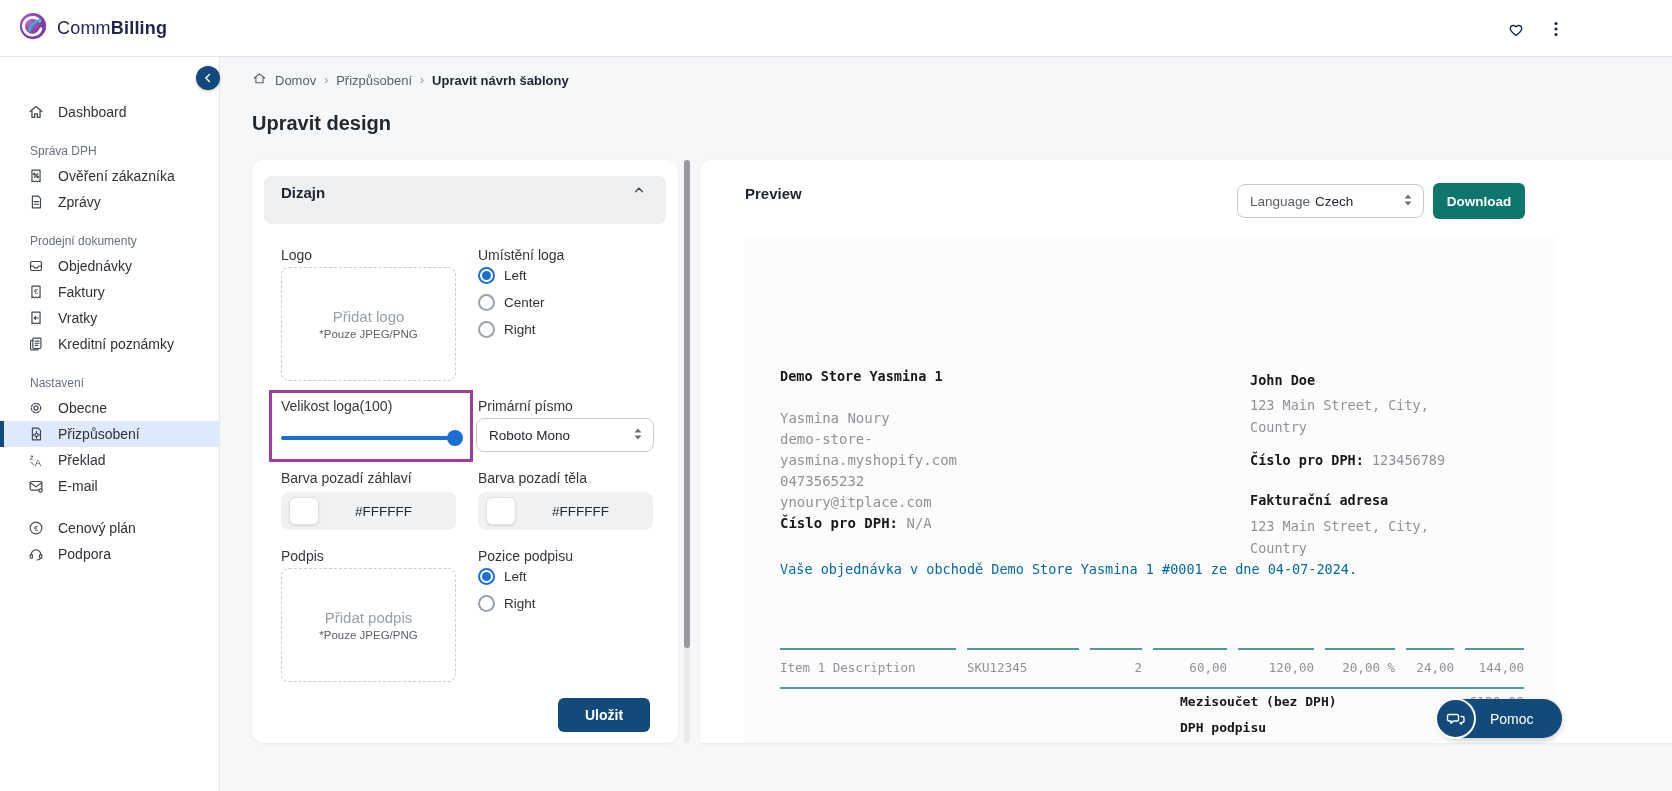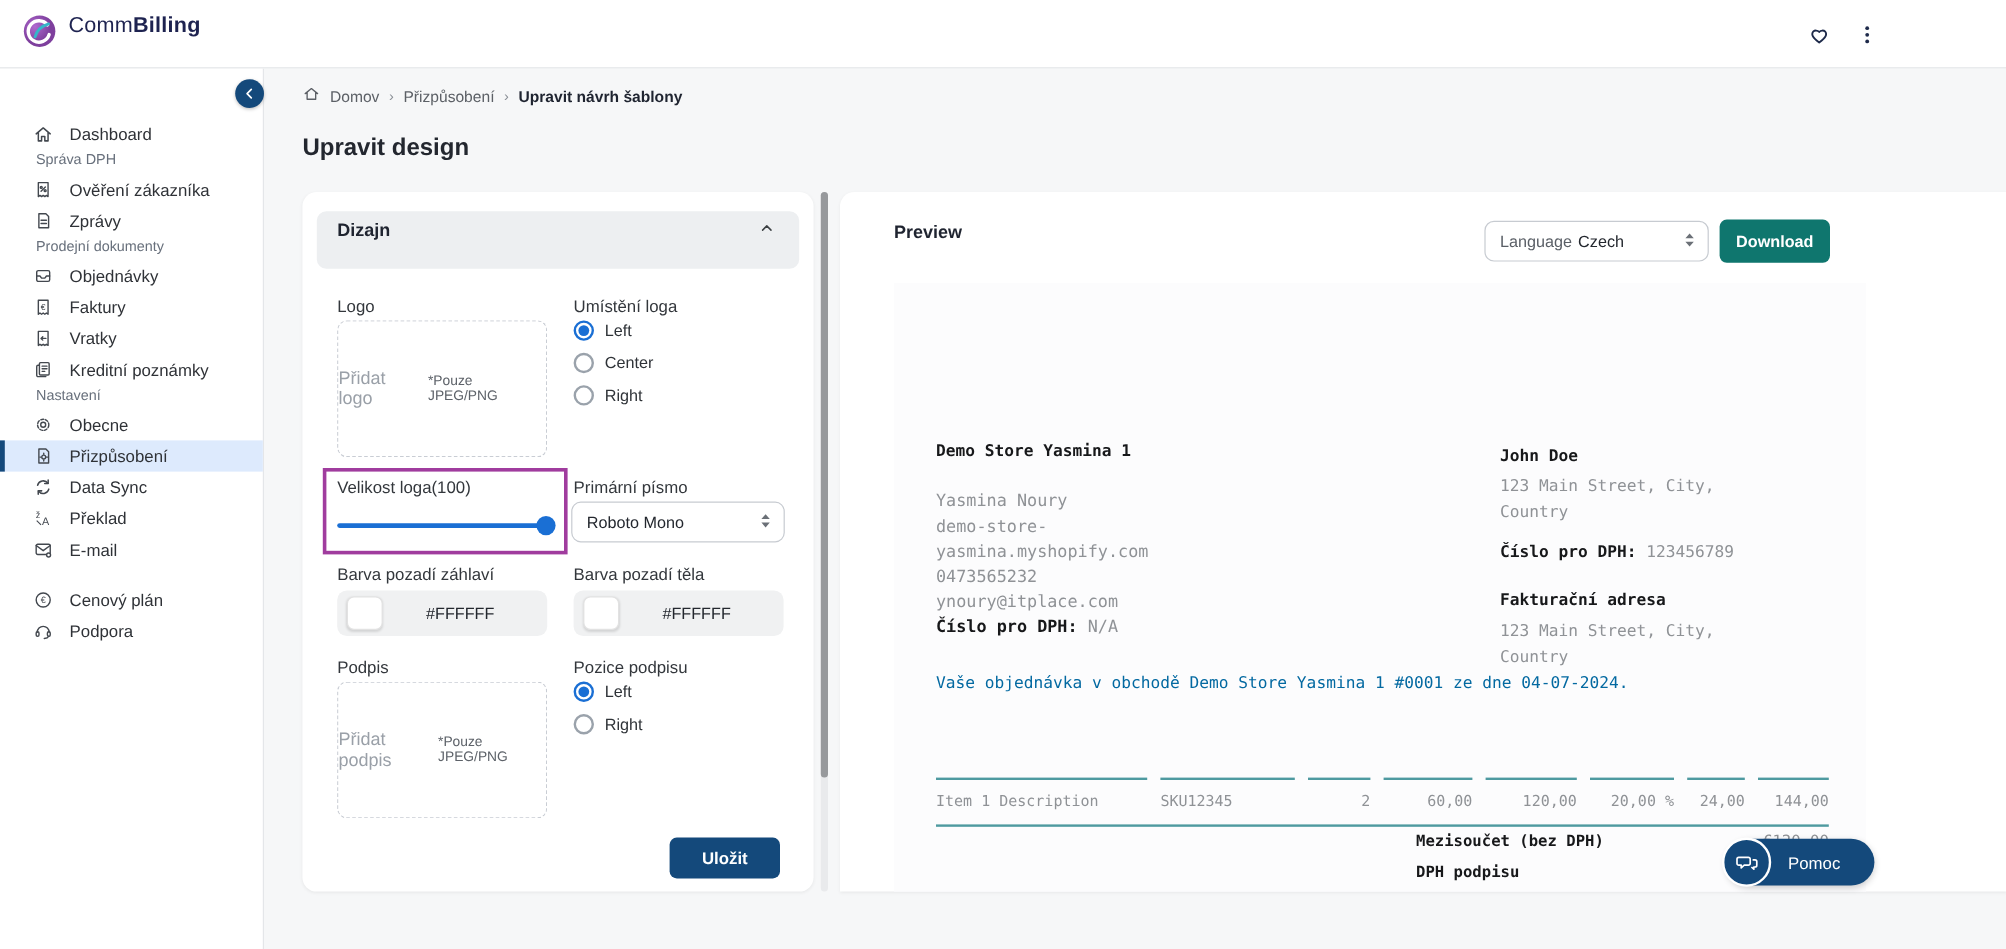--- a/index.html
+++ b/index.html
@@ -1,52 +1,52 @@
 <!DOCTYPE html>
 <html><head>
 <meta charset="utf-8">
 <style>
   * { margin:0; padding:0; box-sizing:border-box; }
   html,body { width:1672px; height:791px; overflow:hidden; font-family:"Liberation Sans",sans-serif; background:#fff; }
   .stage { position:relative; width:1672px; height:791px; overflow:hidden; background:#f6f7f8; }
 
   
   .topbar { position:absolute; left:0; top:0; width:1672px; height:57px; background:#fff; border-bottom:1px solid #e4e6e9; z-index:30; display:flex; align-items:center; }
-  .brand { display:flex; gap:9px; margin-left:18px; }
+  .brand { display:flex; align-items:center; gap:9px; margin-left:18px; }
   .brand-text { font-size:18px; color:#1e2350; letter-spacing:.2px; }
   .brand-text b { font-weight:bold; }
   .topbar-actions { position:absolute; right:0; top:0; height:57px; }
   .icon-btn { position:absolute; top:17px; width:24px; height:24px; display:flex; align-items:center; justify-content:center; cursor:pointer; }
   .heart-btn { right:144px; }
   .dots-btn { right:104px; }
 
   
   .sidebar { position:absolute; left:0; top:57px; width:220px; height:734px; background:#fff; border-right:1px solid #e4e6e9; z-index:20; }
   .collapse-btn { position:absolute; left:196px; top:9px; width:24px; height:24px; border-radius:50%; background:#14497b; color:#fff; display:flex; align-items:center; justify-content:center; cursor:pointer; box-shadow:0 1px 3px rgba(0,0,0,.25); }
   .nav { padding-top:42px; }
   .nav-item { height:26px; display:flex; align-items:center; gap:13px; padding-left:27px; font-size:14px; color:#2f3237; cursor:pointer; white-space:nowrap; }
   .nav-item .ic { width:18px; height:18px; color:#43484f; flex:0 0 18px; }
   .nav-item.selected { background:#ddeafd; border-left:4px solid #14497b; padding-left:23px; }
   .nav-section { height:16px; font-size:12px; color:#68707c; padding-left:27px; display:flex; align-items:center; white-space:nowrap; }
-  .mt18{padding-left:30px;} .mt16{margin-top:16px;} .mt4{margin-top:4px;}
+  .mt18{margin-top:18px;padding-left:30px;} .mt16{margin-top:16px;} .mt4{margin-top:4px;}
 
   
   .main { position:absolute; left:227px; top:57px; width:1445px; height:734px; background:#f6f7f8; overflow:hidden; }
   .breadcrumb { position:absolute; left:25px; top:14px; display:flex; align-items:center; gap:8px; font-size:13px; color:#5c6066; }
   .breadcrumb .crumb { cursor:pointer; }
   .breadcrumb .sep { color:#8a8f96; font-size:12px; }
   .breadcrumb .current { color:#1f2430; font-weight:bold; }
   .page-title { position:absolute; left:25px; top:55px; font-size:20px; font-weight:bold; color:#23272f; }
 
   
   .design-card { position:absolute; left:25px; top:103px; width:426px; height:583px; background:#fff; border-radius:12px; box-shadow:0 1px 3px rgba(0,0,0,.06); }
   .design-header { position:absolute; left:12px; top:16px; width:402px; height:48px; background:#edeff1; border-radius:8px; display:flex; align-items:center; justify-content:space-between; padding:0 20px 16px 17px; cursor:pointer; }
   .design-header .hd { font-size:15px; font-weight:bold; color:#1f2430; }
   .fld-label { position:absolute; font-size:14px; color:#33373c; }
-  .dropzone { position:absolute; width:175px; height:114px; border:1.5px dashed #c9cdd4; border-radius:8px; display:flex; flex-direction:row; align-items:center; justify-content:center; gap:3px; cursor:pointer; background:#fff; }
+  .dropzone { position:absolute; width:175px; height:114px; border:1.5px dashed #c9cdd4; border-radius:8px; display:flex; flex-direction:column; align-items:center; justify-content:center; gap:3px; cursor:pointer; background:#fff; }
   .dz-title { font-size:15px; color:#9aa0a8; }
   .dz-hint { font-size:11.5px; color:#5d6269; }
   .radio-group { position:absolute; display:flex; flex-direction:column; gap:7px; }
   .radio-row { display:flex; align-items:center; gap:9px; height:20px; cursor:pointer; }
   .radio { width:17px; height:17px; border-radius:50%; border:2px solid #9aa2ab; background:#fff; position:relative; }
   .radio.on { border-color:#1a6fd4; }
   .radio.on::after { content:""; position:absolute; left:2px; top:2px; width:9px; height:9px; border-radius:50%; background:#1a6fd4; }
   .radio-label { font-size:13.5px; color:#2f3338; }
   .annotation-box { position:absolute; left:17px; top:230px; width:204px; height:72px; border:3px solid #a03c9e; z-index:6; pointer-events:none; }
   .slider { position:absolute; left:29px; top:270px; width:180px; height:16px; cursor:pointer; }
@@ -213,27 +213,20 @@
       </div>
       <div class="nav-item selected">
         <span class="ic"><svg width="18" height="18" viewBox="0 0 20 20" fill="none" stroke="currentColor" stroke-width="1.3" stroke-linecap="round" stroke-linejoin="round">
               <path d="M6 3.5 H12.5 L15 6 V16.5 H6 Z"></path>
               <circle cx="10.5" cy="11" r="1.8"></circle>
               <path d="M10.5 8.4 V7.4 M10.5 14.6 V13.6 M7.9 11 H6.9 M14.1 11 H13.1"></path>
             </svg></span>
         <span>Přizpůsobení</span>
       </div>
       <div class="nav-item">
-        <span class="ic"><svg width="18" height="18" viewBox="0 0 20 20" fill="none" stroke="currentColor" stroke-width="1.4" stroke-linecap="round" stroke-linejoin="round">
-              <path d="M4.8 8.2 A5.4 5.4 0 0 1 14.4 6.4 M15.2 11.8 A5.4 5.4 0 0 1 5.6 13.6"></path>
-              <path d="M14.6 3.4 V6.6 H11.4 M5.4 16.6 V13.4 H8.6"></path>
-            </svg></span>
-        <span>Data Sync</span>
-      </div>
-      <div class="nav-item">
         <span class="ic"><svg width="18" height="18" viewBox="0 0 20 20">
               <text x="3" y="9.5" font-size="8.5" fill="currentColor">ž</text>
               <text x="9" y="16.5" font-size="10" fill="currentColor">A</text>
               <path d="M4 12 L8 16" stroke="currentColor" stroke-width="1" fill="none"></path>
             </svg></span>
         <span>Překlad</span>
       </div>
       <div class="nav-item">
         <span class="ic"><svg width="18" height="18" viewBox="0 0 20 20" fill="none" stroke="currentColor" stroke-width="1.3" stroke-linecap="round" stroke-linejoin="round">
               <rect x="3.5" y="5" width="13" height="9.5" rx="1.5"></rect>

